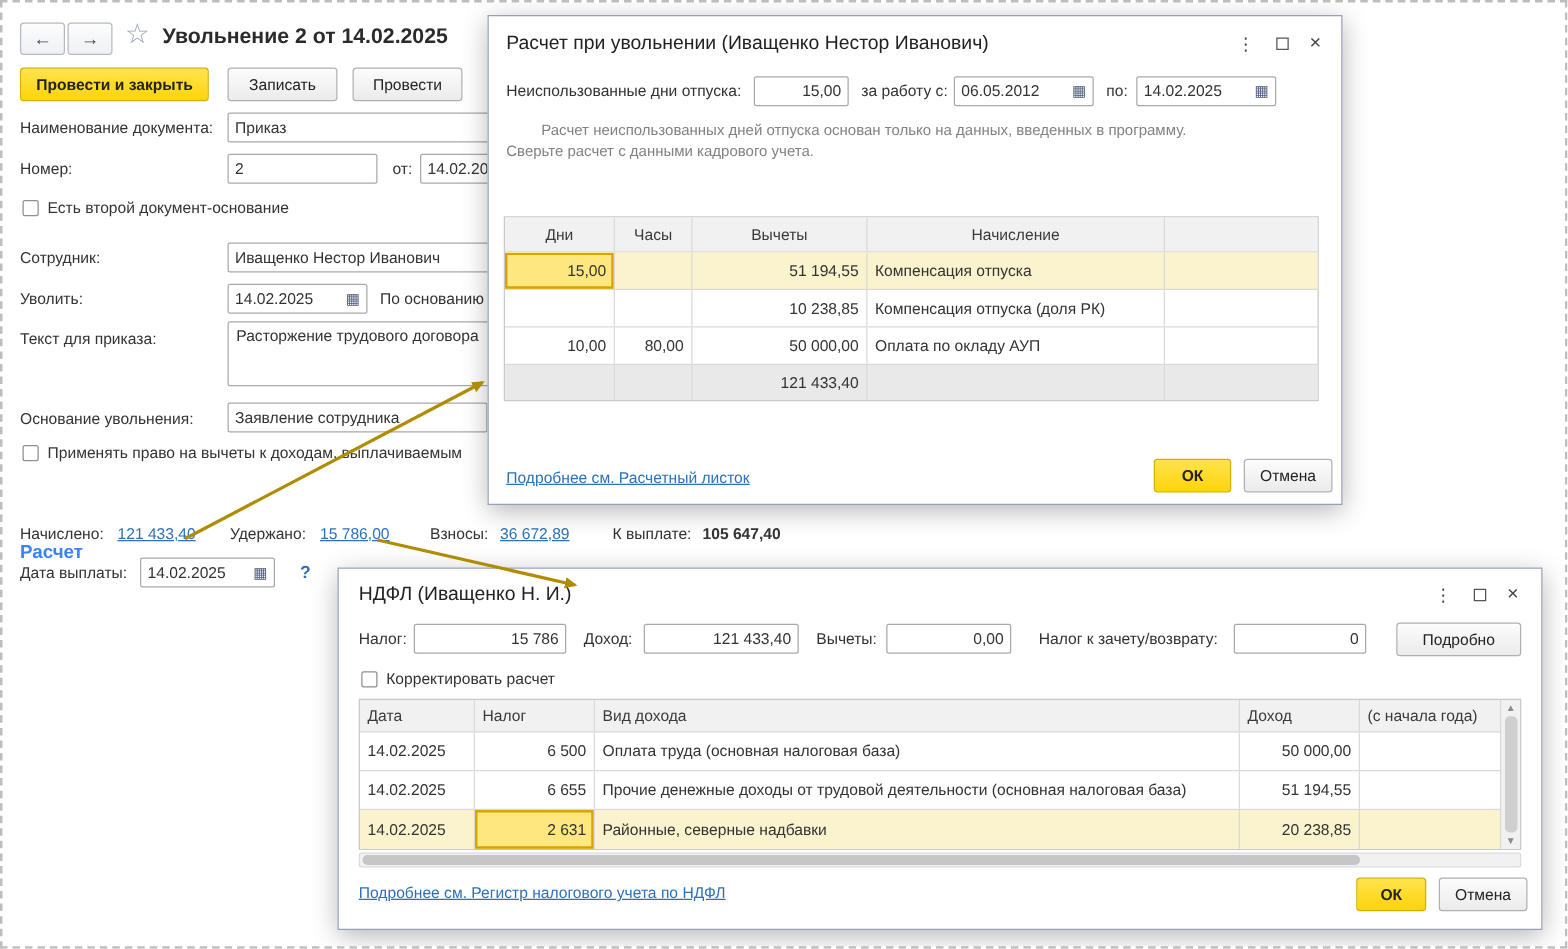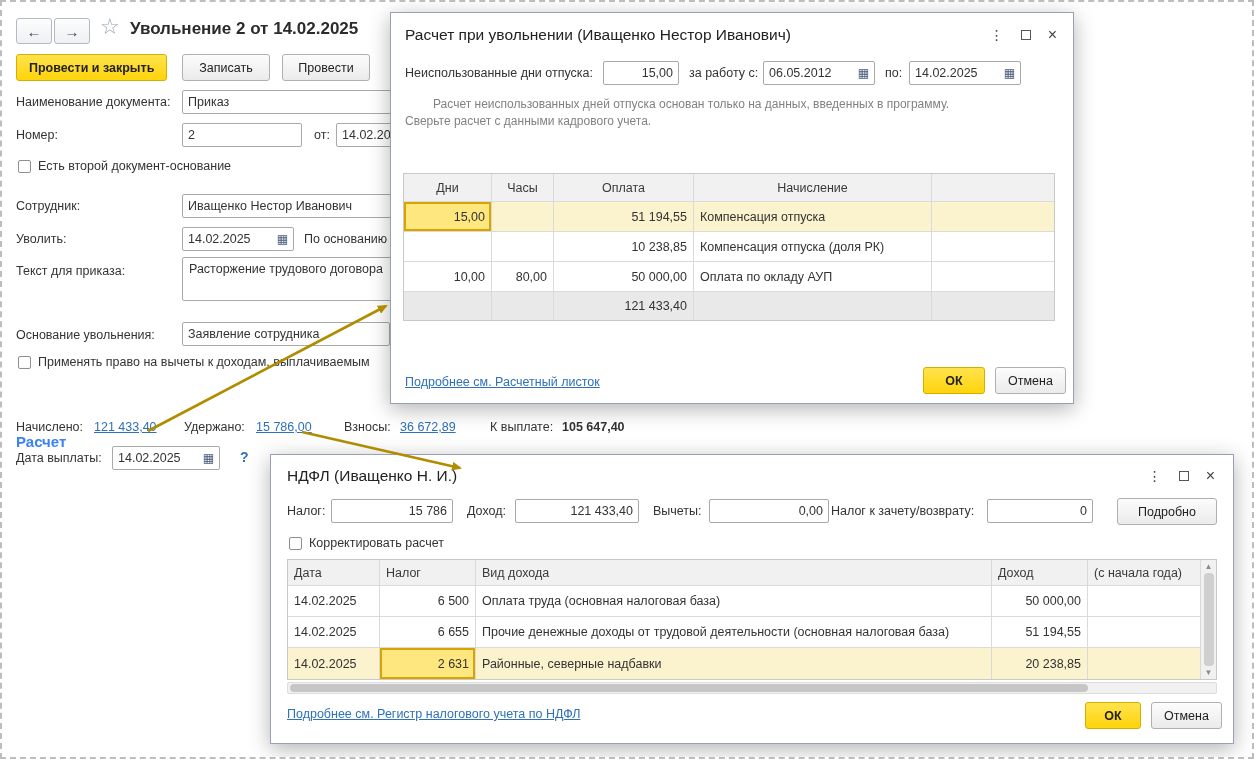--- a/index.html
+++ b/index.html
@@ -111,21 +111,21 @@
     </div>
 
     <div class="abs lbl" style="left:14px; top:230px;">Уволить:</div>
     <div class="inp" style="left:180px; top:225px; width:112px;">
       <span class="val">14.02.2025</span>
       <span class="cal-icon">▦</span>
     </div>
     <div class="abs lbl" style="left:302px; top:230px;">По основанию</div>
 
     <div class="abs lbl" style="left:14px; top:262px;">Текст для приказа:</div>
-    <div class="txtarea" style="left:180px; top:255px; width:240px; height:44px;">
+    <div class="txtarea" style="left:180px; top:255px; width:240px; height:52px;">
       <span>Расторжение трудового договора</span>
     </div>
 
     <div class="abs lbl" style="left:14px; top:326px;">Основание увольнения:</div>
     <div class="inp" style="left:180px; top:320px; width:208px;">
       <span class="val">Заявление сотрудника</span>
     </div>
 
     <div class="chk" style="left:16px; top:354px;"></div>
     <div class="abs lbl" style="left:36px; top:353px;">Применять право на вычеты к доходам, выплачиваемым</div>
@@ -176,21 +176,21 @@
     <div class="abs gray" style="left:14px; top:101px; font-size:12px;">Сверьте расчет с данными кадрового учета.</div>
 
     <div class="abs green" style="left:14px; top:130px;">
       <span style="margin-right:7px;">›</span><span>Средний заработок: 4 095,56</span>
     </div>
 
     <div class="tbl t1" style="left:12px; top:160px; width:652px;">
       <div class="trow hdr thead">
         <div class="tcell t1c1 center">Дни</div>
         <div class="tcell t1c2 center">Часы</div>
-        <div class="tcell t1c3 center">Оплата</div>
+        <div class="tcell t1c3 center">Вычеты</div>
         <div class="tcell t1c4 center">Начисление</div>
         <div class="tcell t1c5 center"></div>
       </div>
       <div class="trow sel-row">
         <div class="tcell t1c1 numc sel-cell">15,00</div>
         <div class="tcell t1c2 numc"></div>
         <div class="tcell t1c3 numc">51 194,55</div>
         <div class="tcell t1c4">Компенсация отпуска</div>
         <div class="tcell t1c5"></div>
       </div>
@@ -232,21 +232,21 @@
 
     <div class="abs lbl" style="left:16px; top:49px;">Налог:</div>
     <div class="inp num" style="left:60px; top:44px; width:122px;">
       <span class="val">15 786</span>
     </div>
     <div class="abs lbl" style="left:196px; top:49px;">Доход:</div>
     <div class="inp num" style="left:244px; top:44px; width:124px;">
       <span class="val">121 433,40</span>
     </div>
     <div class="abs lbl" style="left:382px; top:49px;">Вычеты:</div>
-    <div class="inp num" style="left:438px; top:44px; width:120px;padding-left:15px;">
+    <div class="inp num" style="left:438px; top:44px; width:100px;padding-left:15px;">
       <span class="val">0,00</span>
     </div>
     <div class="abs lbl" style="left:560px; top:49px;">Налог к зачету/возврату:</div>
     <div class="inp num" style="left:716px; top:44px; width:106px;">
       <span class="val">0</span>
     </div>
     <div class="btn" style="left:846px; top:43px; width:100px;">Подробно</div>
 
     <div class="chk" style="left:18px; top:82px;"></div>
     <div class="abs lbl" style="left:38px; top:81px;">Корректировать расчет</div>

